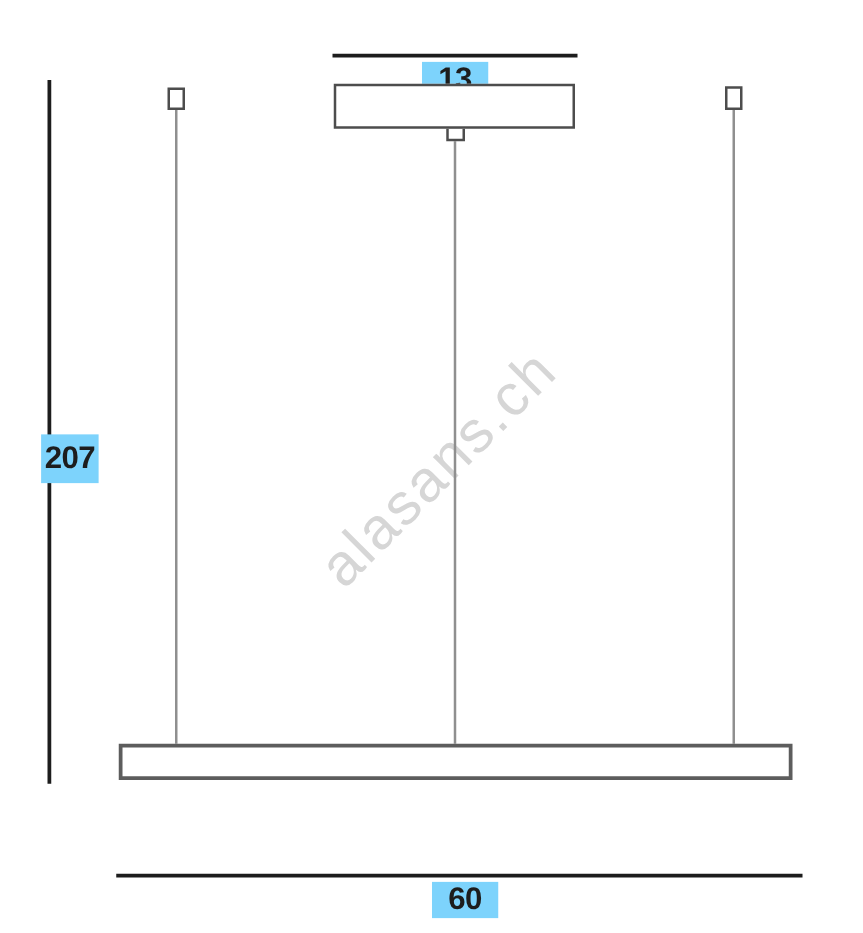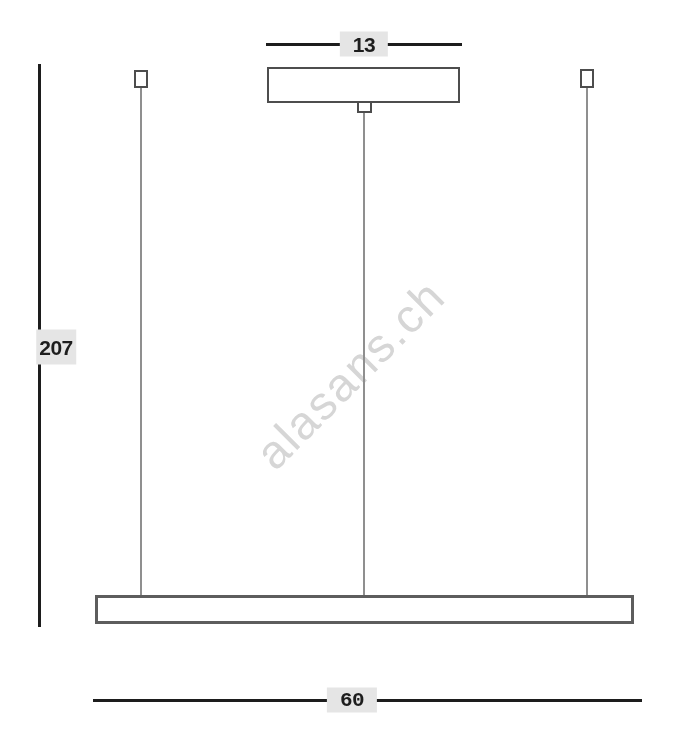--- a/index.html
+++ b/index.html
@@ -13,27 +13,28 @@
   }
   
   .dim-line {
     position: absolute;
     background: #1d1d1d;
   }
   
   .dim-label {
     position: absolute;
     transform: translate(-50%, -50%);
-    background: #e5e5e5;
+    background: #7dd3fc;
     color: #1d1d1d;
-    font-size: 21px;
+    font-size: 25px;
     font-weight: bold;
     letter-spacing: -0.5px;
     line-height: 1;
     white-space: nowrap;
+    margin-top: 20px;
   }
   .dim-label.h-gap { padding: 2px 13px; }
   .dim-label.v-gap { padding: 7px 3px; }
   
   .outline-rect {
     position: absolute;
     background: #ffffff;
     border: 2px solid #4d4d4d;
     box-sizing: border-box;
   }
@@ -64,21 +65,21 @@
 
   <div class="watermark">alasans.ch</div>
 
   <div class="dim-line" style="left:266px; top:43px; width:196px; height:3px;"></div>
   <div class="dim-label h-gap" style="left:364px; top:44px;">13</div>
 
   <div class="dim-line" style="left:38px; top:64px; width:3px; height:563px;"></div>
   <div class="dim-label v-gap" style="left:56px; top:347px;">207</div>
 
   <div class="dim-line" style="left:93px; top:699px; width:549px; height:3px;"></div>
-  <div class="dim-label h-gap" style="left:352px; top:700px;font-family:Liberation Mono, monospace;">60</div>
+  <div class="dim-label h-gap" style="left:372px; top:700px;">60</div>
 
   <div class="wire" style="left:140px; top:87px; height:510px;"></div>
   <div class="wire" style="left:363px; top:110px; height:487px;"></div>
   <div class="wire" style="left:586px; top:87px; height:510px;"></div>
 
   <div class="outline-rect" style="left:134px; top:70px; width:14px; height:18px;"></div>
   <div class="outline-rect" style="left:580px; top:69px; width:14px; height:19px;"></div>
 
   <div class="outline-rect" style="left:357px; top:101px; width:15px; height:12px;"></div>
 

